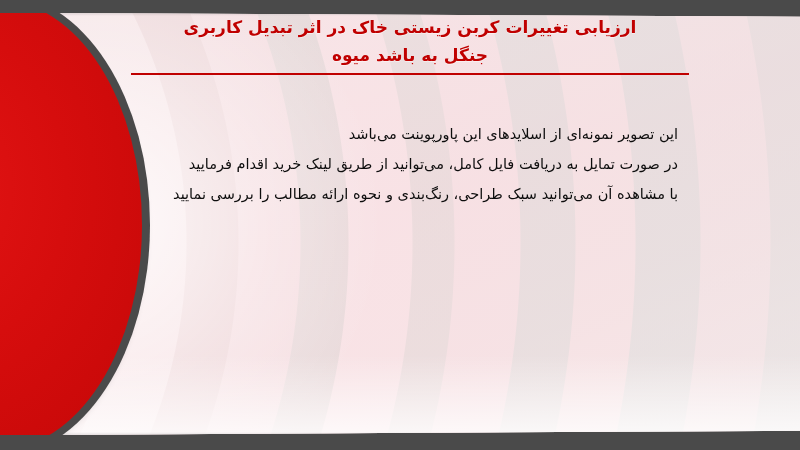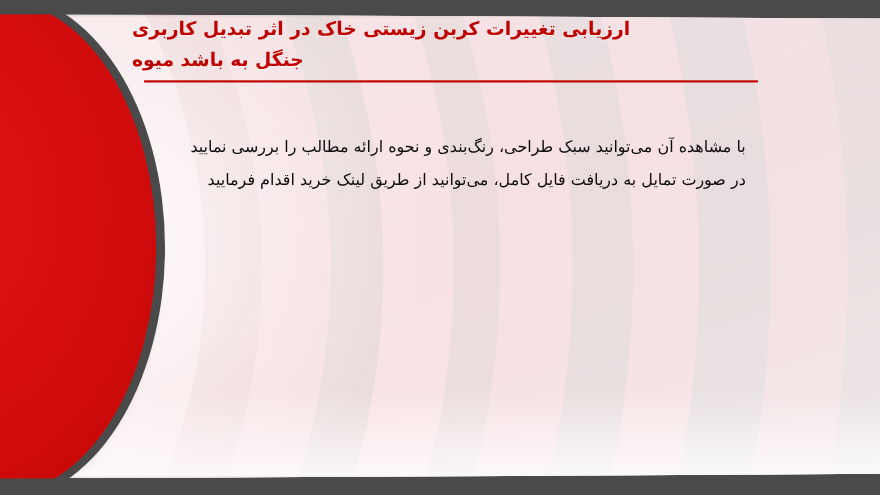--- a/index.html
+++ b/index.html
@@ -110,21 +110,21 @@
     background: rgba(0,0,0,0.18);
     filter: blur(3px);
     z-index: -1;
   }
 
   
   .title-block {
     position: absolute;
     left: 120px; top: 14px;
     width: 580px;
-    text-align: left;
+    text-align: center;
     z-index: 7;
   }
   .title-line {
     color: #c00000;
     font-size: 17px;
     font-weight: bold;
     line-height: 1.62;
     letter-spacing: 0px;
     text-shadow: 0 1px 0 rgba(255,255,255,0.45);
     direction: rtl;
@@ -187,19 +187,20 @@
     <div class="oval-inner"></div>
   </div>
 
   <div class="title-block">
     <div class="title-line">ارزیابی تغییرات کربن زیستی خاک در اثر تبدیل کاربری</div>
     <div class="title-line">جنگل به باشد میوه</div>
     <div class="title-rule"></div>
   </div>
 
   <div class="body-block">
+    <div class="body-line">این تصویر نمونه‌ای از اسلایدهای این پاورپوینت می‌باشد</div>
+    <div class="body-line">در صورت تمایل به دریافت فایل کامل، می‌توانید از طریق لینک خرید اقدام فرمایید</div>
     <div class="body-line">با مشاهده آن می‌توانید سبک طراحی، رنگ‌بندی و نحوه ارائه مطالب را بررسی نمایید</div>
-    <div class="body-line">در صورت تمایل به دریافت فایل کامل، می‌توانید از طریق لینک خرید اقدام فرمایید</div>
   </div>
 
   <div class="frame-bottom"></div>
 
 </div>
 
 </body></html>

